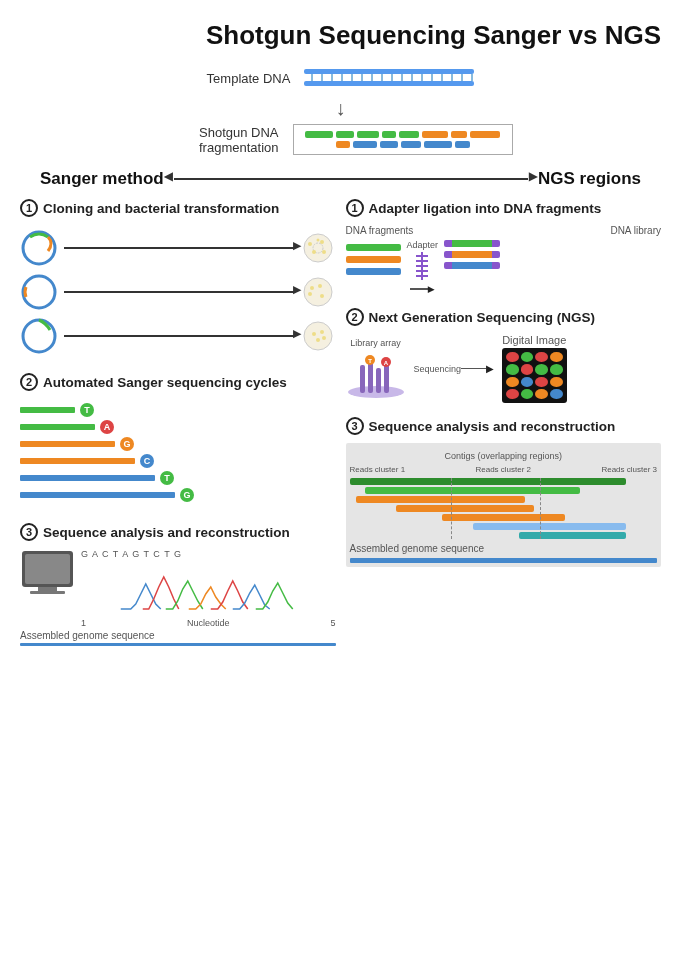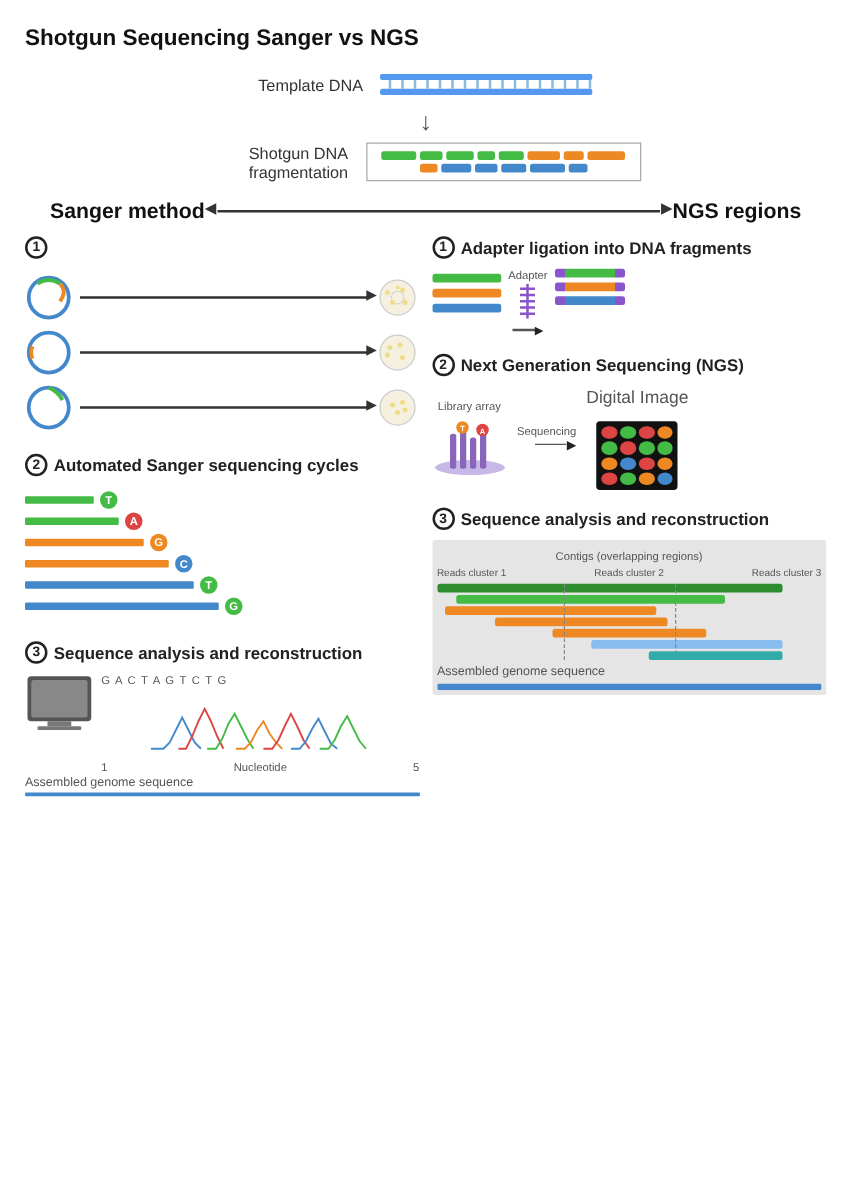--- a/index.html
+++ b/index.html
@@ -5,22 +5,22 @@
     * { box-sizing: border-box; margin: 0; padding: 0; }
     body {
       font-family: Arial, sans-serif;
       background: #fff;
       width: 681px;
       min-height: 959px;
       padding: 20px;
       color: #222;
     }
     h1 {
-      text-align: left;
-      font-size: 18px;
+      text-align: right;
+      font-size: 26px;
       font-weight: bold;
       margin-bottom: 18px;
       color: #111;
     }
     .top-section {
       display: flex;
       flex-direction: column;
       align-items: center;
       margin-bottom: 10px;
     }
@@ -337,20 +337,21 @@
   <span class="method-title">NGS regions</span>
 </div>
 
 <div class="two-col">
 
   <div class="col-left">
 
     <div class="section-block">
       <div class="section-title">
         <span class="circle-num">1</span>
+        <span>Cloning and bacterial transformation</span>
       </div>
       <div class="cloning-diagram">
 
         <div class="clone-row">
           <svg class="plasmid" viewBox="0 0 38 38">
             <circle cx="19" cy="19" r="16" fill="none" stroke="#4488cc" stroke-width="3"></circle>
             <path d="M 10,8 Q 19,2 28,8" fill="none" stroke="#44bb44" stroke-width="3"></path>
             <path d="M 28,8 Q 34,14 28,22" fill="none" stroke="#ee8822" stroke-width="3"></path>
           </svg>
           <div class="clone-arrow"></div>
@@ -470,20 +471,24 @@
   </div>
 
   <div class="col-right">
 
     <div class="section-block">
       <div class="section-title">
         <span class="circle-num">1</span>
         <span>Adapter ligation into DNA fragments</span>
       </div>
 
+      <div style="display:flex;justify-content:space-between;font-size:10px;color:#555;margin-bottom:4px;">
+        <span>DNA fragments</span>
+        <span>DNA library</span>
+      </div>
 
       <div style="display:flex;gap:6px;align-items:flex-start;">
 
         <div style="display:flex;flex-direction:column;gap:5px;padding-top:4px;">
           <div style="width:55px;height:7px;background:#44bb44;border-radius:2px;"></div>
           <div style="width:55px;height:7px;background:#ee8822;border-radius:2px;"></div>
           <div style="width:55px;height:7px;background:#4488cc;border-radius:2px;"></div>
         </div>
 
         <div style="display:flex;flex-direction:column;align-items:center;gap:2px;">
@@ -544,30 +549,30 @@
             <rect x="38" y="12" width="5" height="31" rx="2" fill="#8866bb"></rect>
 
             <circle cx="24" cy="10" r="5" fill="#ee8822"></circle>
             <text x="24" y="13" font-size="6" fill="white" text-anchor="middle" font-weight="bold">T</text>
 
             <circle cx="40" cy="12" r="5" fill="#dd4444"></circle>
             <text x="40" y="15" font-size="6" fill="white" text-anchor="middle" font-weight="bold">A</text>
           </svg>
         </div>
 
-        <div style="display:flex;flex-direction:column;align-items:flex-end;">
+        <div style="display:flex;align-items:center;">
           <span style="font-size:9px;color:#555;">Sequencing</span>
           <div style="display:flex;align-items:center;">
             <div style="width:25px;height:1.5px;background:#555;"></div>
             <span style="font-size:10px;">▶</span>
           </div>
         </div>
 
         <div style="display:flex;flex-direction:column;align-items:center;">
-          <span style="font-size:14px;color:#555;margin-bottom:12px;">Digital Image</span>
+          <span style="font-size:11px;color:#555;margin-bottom:2px;">Digital Image</span>
           <div class="digital-image">
             <div class="dot" style="background:#dd4444;"></div>
             <div class="dot" style="background:#44bb44;"></div>
             <div class="dot" style="background:#dd4444;"></div>
             <div class="dot" style="background:#ee8822;"></div>
             <div class="dot" style="background:#44bb44;"></div>
             <div class="dot" style="background:#dd4444;"></div>
             <div class="dot" style="background:#44bb44;"></div>
             <div class="dot" style="background:#44bb44;"></div>
             <div class="dot" style="background:#ee8822;"></div>

